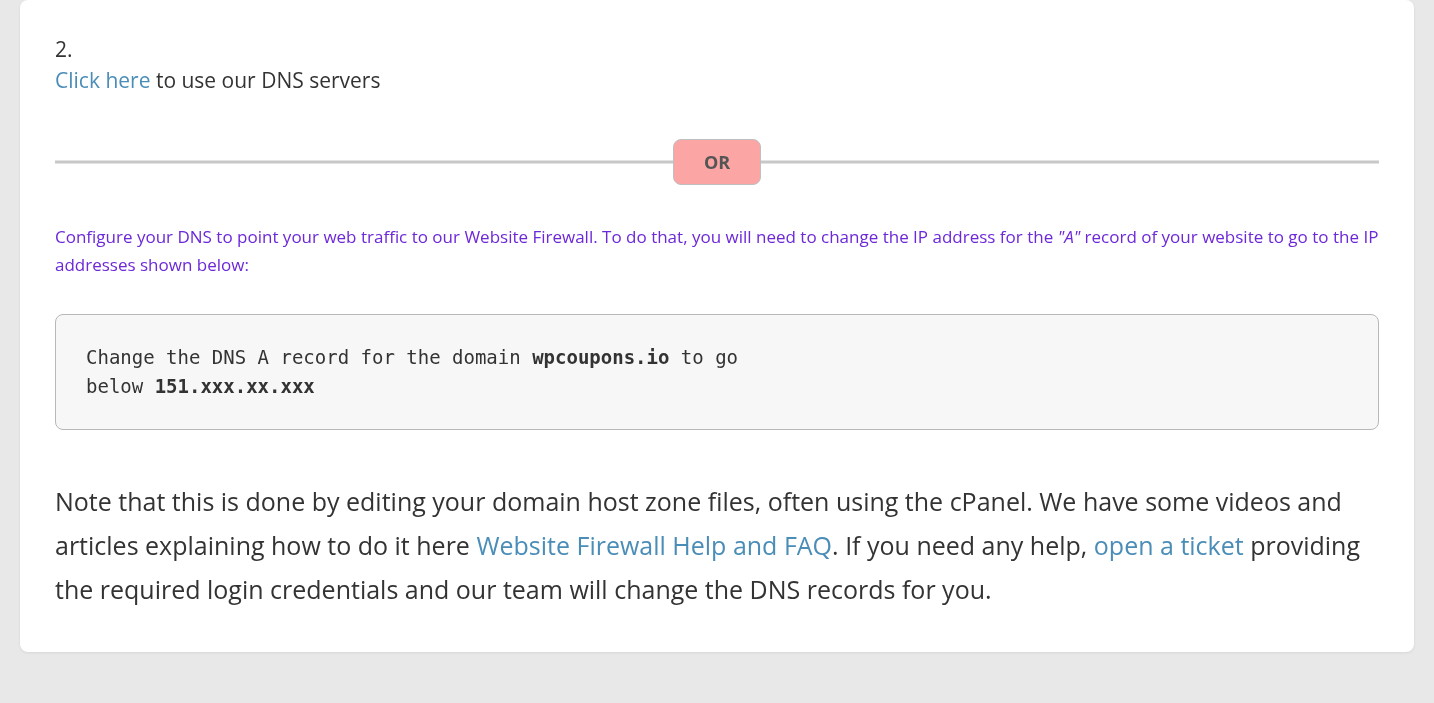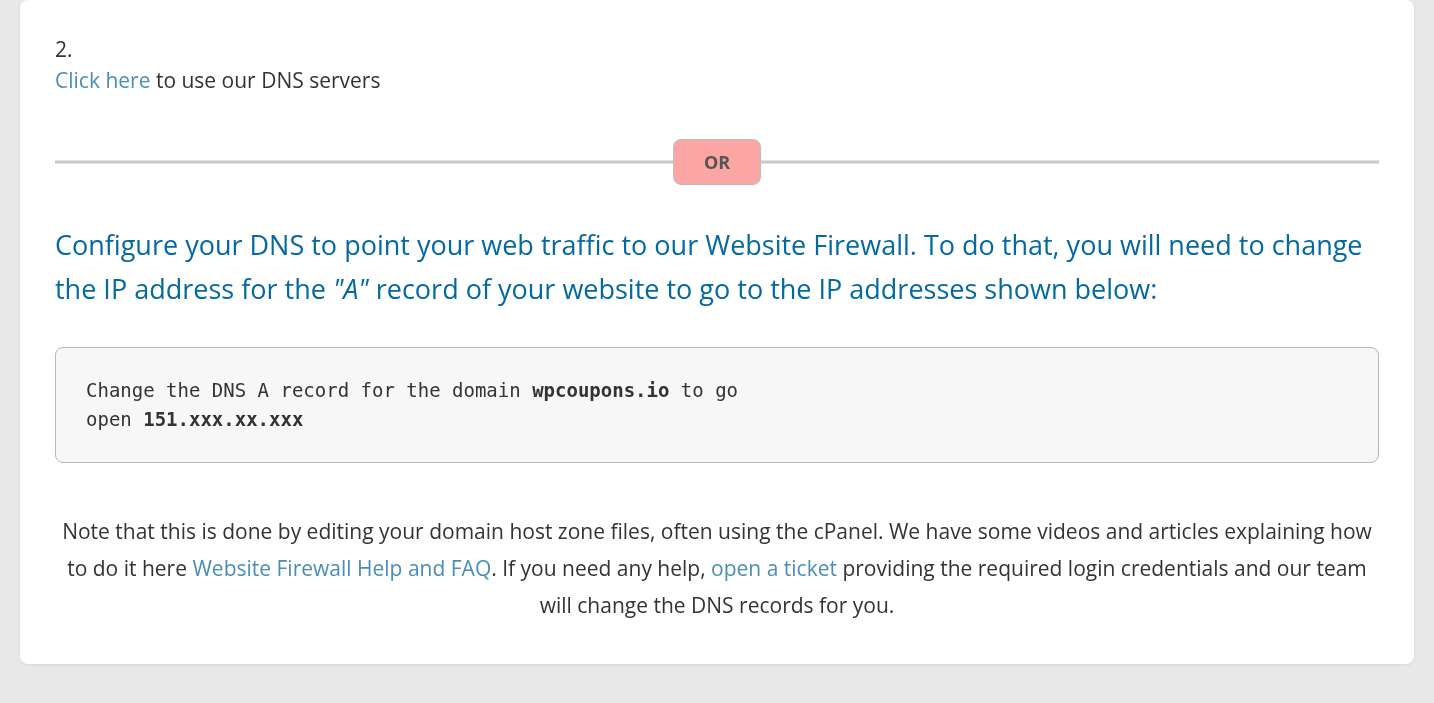--- a/index.html
+++ b/index.html
@@ -55,22 +55,22 @@
       background: #fca5a5;
       border: 1px solid #bfbfbf;
       border-radius: 8px;
       padding: 10px 30px;
       font-weight: bold;
       font-size: 18px;
       color: #555;
       z-index: 1;
     }
     .body-text {
-      font-size: 27px;
-      color: #0369a1;
+      font-size: 17px;
+      color: #6d28d9;
       line-height: 1.65;
       margin-bottom: 35px;
     }
     .italic {
       font-style: italic;
     }
     .code-box {
       background: #f7f7f7;
       border: 1px solid #b8b8b8;
       border-radius: 8px;
@@ -78,24 +78,23 @@
       font-family: "Consolas", "Menlo", "Monaco", monospace;
       font-size: 19px;
       color: #333;
       line-height: 1.55;
       margin-bottom: 50px;
     }
     .code-box .bold {
       font-weight: bold;
     }
     .note-text {
-      font-size: 21px;
+      font-size: 25px;
       color: #333;
       line-height: 1.75;
-      text-align: center;
     }
   </style>
 </head>
 <body>
 
 <div class="card">
   <div class="step-number">2.</div>
   <div class="dns-text">
     <a class="link">Click here</a><span> to use our DNS servers</span>
   </div>
@@ -107,20 +106,20 @@
 
   <div class="body-text">
     <span>Configure your DNS to point your web traffic to our Website Firewall. To do that, you will need to change the IP address for the </span><span class="italic">"A"</span><span> record of your website to go to the IP addresses shown below:</span>
   </div>
 
   <div class="code-box">
     <div>
       <span>Change the DNS A record for the domain </span><span class="bold">wpcoupons.io</span><span> to go</span>
     </div>
     <div>
-      <span>open </span><span class="bold">151.xxx.xx.xxx</span>
+      <span>below </span><span class="bold">151.xxx.xx.xxx</span>
     </div>
   </div>
 
   <div class="note-text">
     <span>Note that this is done by editing your domain host zone files, often using the cPanel. We have some videos and articles explaining how to do it here </span><a class="link">Website Firewall Help and FAQ</a><span>. If you need any help, </span><a class="link">open a ticket</a><span> providing the required login credentials and our team will change the DNS records for you.</span>
   </div>
 </div>
 
 </body></html>

